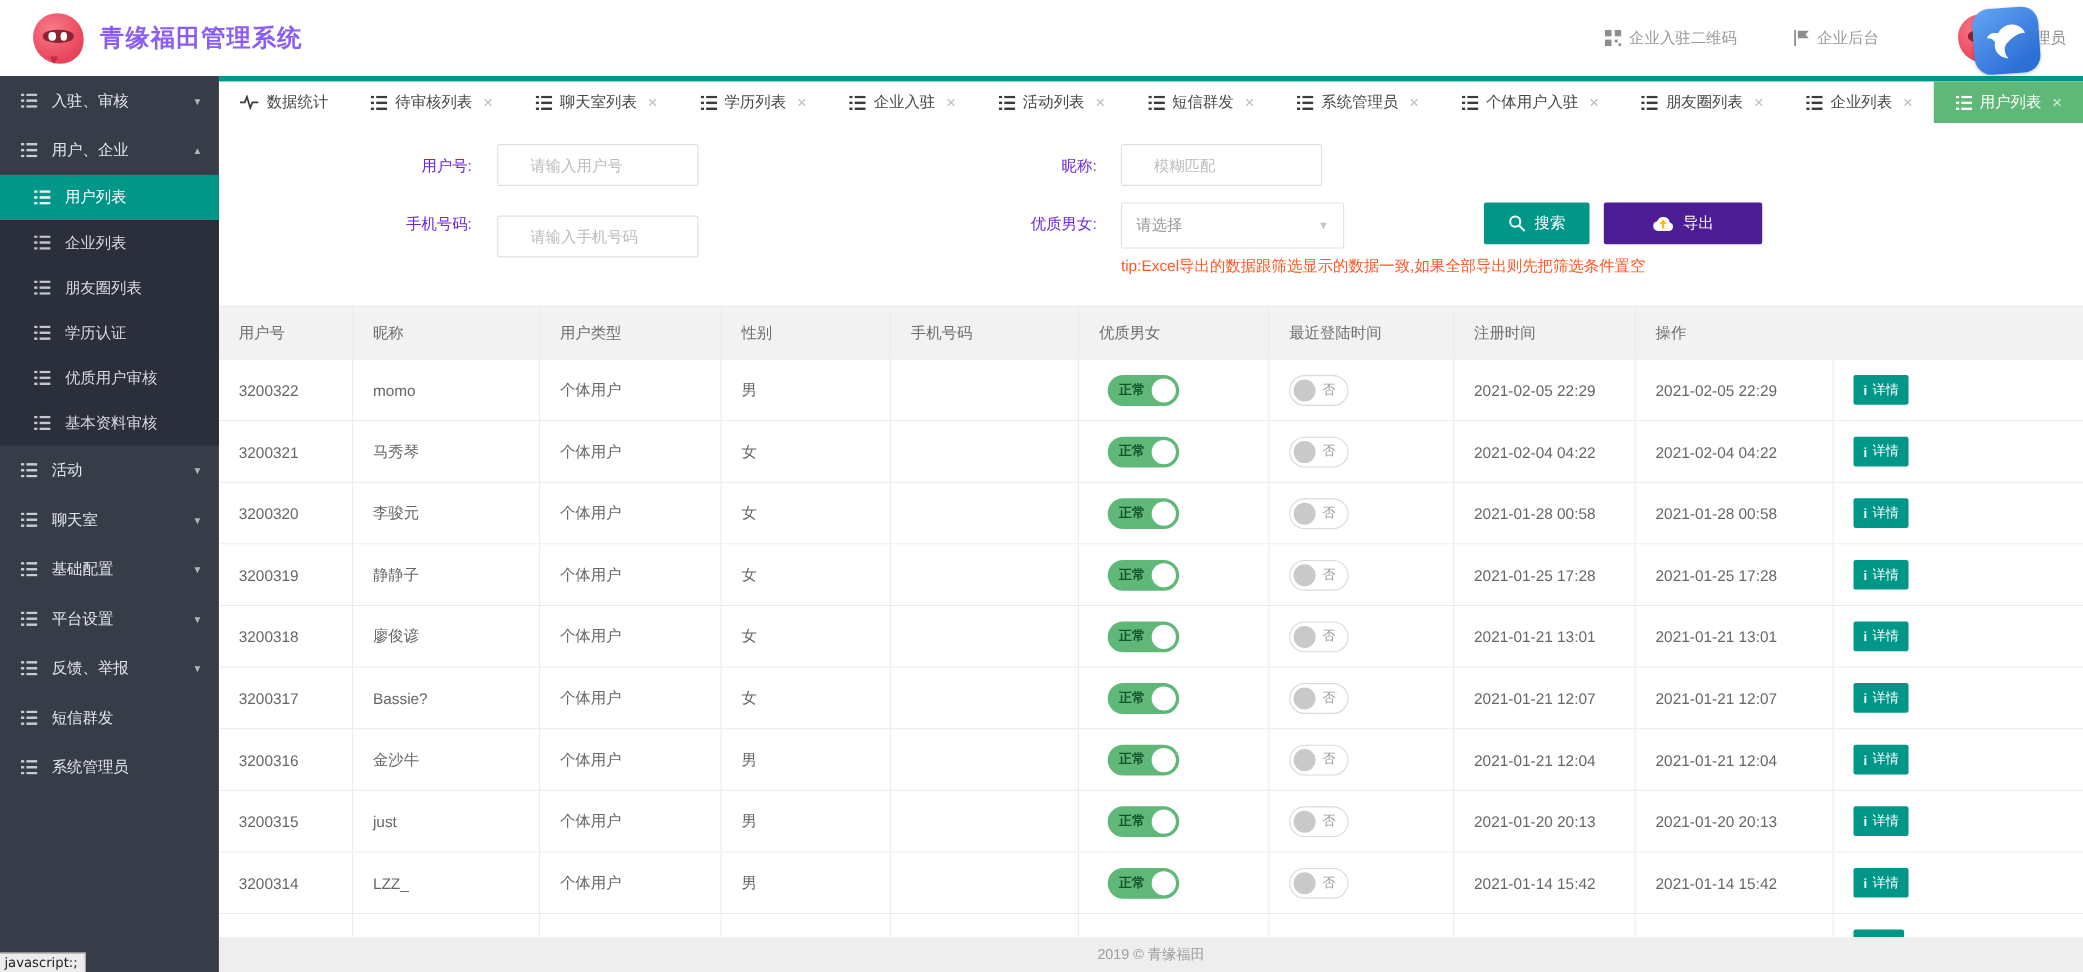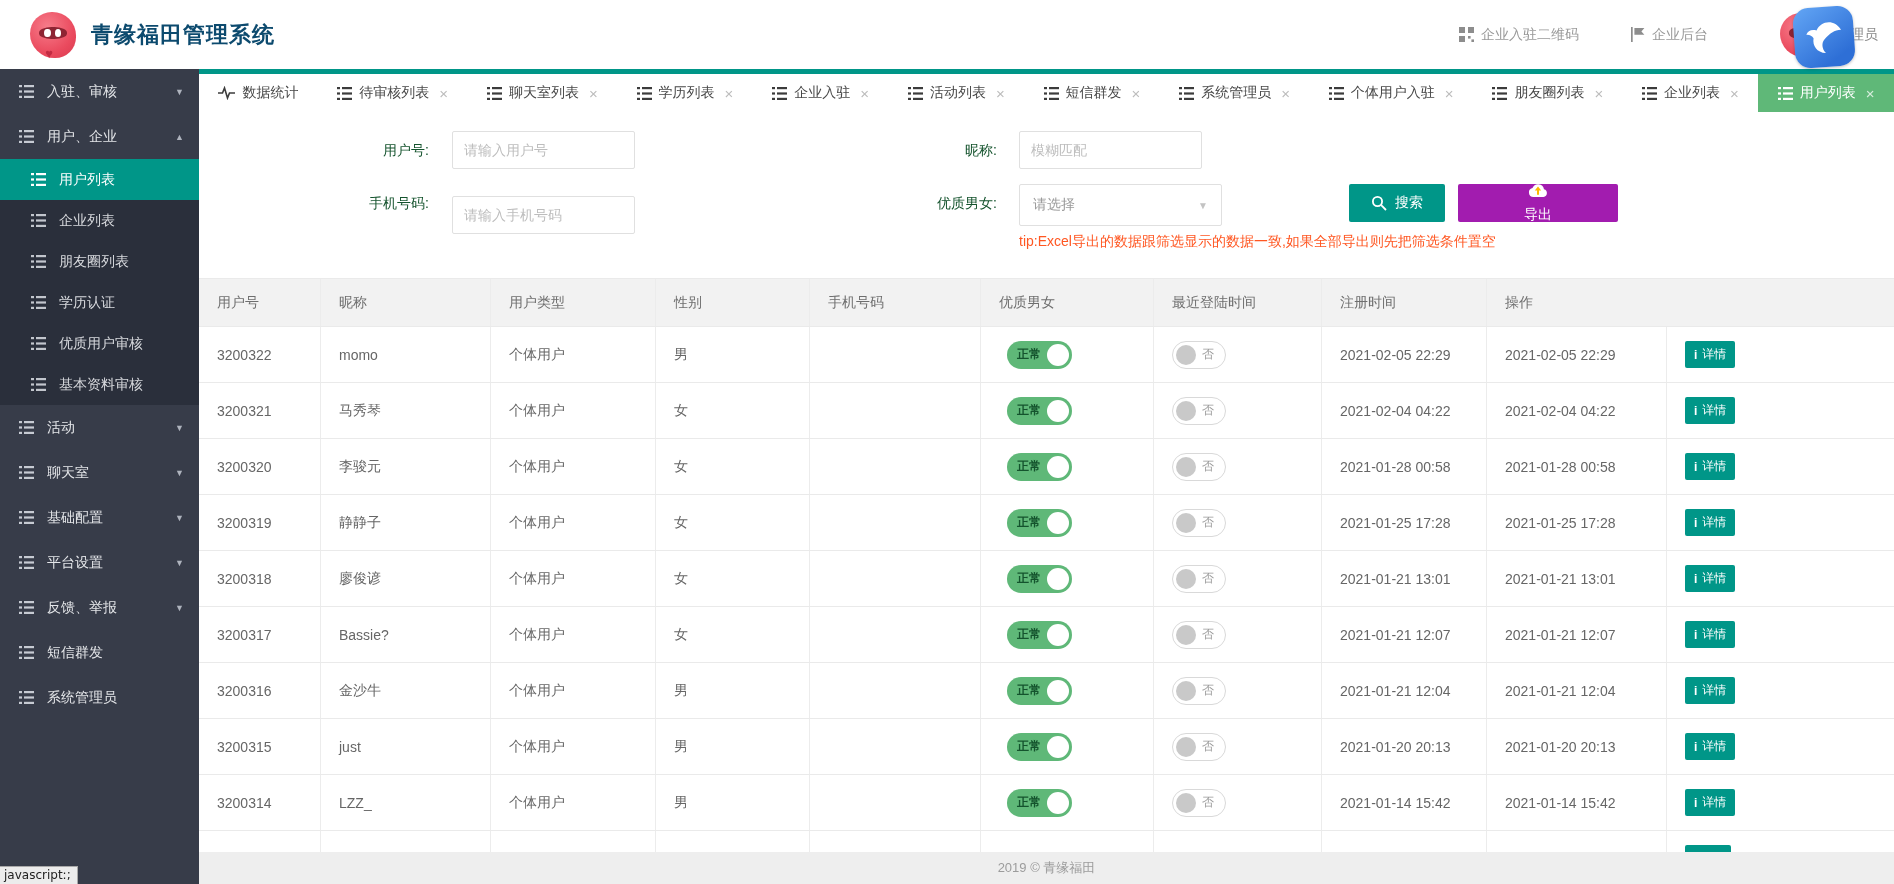--- a/index.html
+++ b/index.html
@@ -9,21 +9,21 @@
   
   .header{position:absolute;top:0;left:0;width:100%;height:69px;background:#fff;z-index:6;
           display:flex;align-items:center;}
   .mascot{position:relative;border-radius:48% 52% 46% 54%;
           background:radial-gradient(circle at 38% 32%,#F77C8A 0%,#EA4A5E 62%,#D93A4F 100%);}
   .logo{width:46px;height:46px;margin-left:30px;flex:none;}
   .mascot .band{position:absolute;left:20%;top:33%;width:60%;height:27%;background:#8E2433;border-radius:45%;}
   .mascot .eye{position:absolute;width:14%;height:18%;background:#fff;border-radius:50%;top:37%;}
   .mascot .eye.l{left:31%;} .mascot .eye.r{left:54%;}
   .mascot .heart{position:absolute;bottom:-6%;left:33%;color:#C22B42;font-size:13px;line-height:1;}
-  .app-title{font-size:22px;font-weight:700;color:#0c4a6e;margin:0 0 0 15px;letter-spacing:1px;}
+  .app-title{font-size:22px;font-weight:700;color:#8b5cf6;margin:0 0 0 15px;letter-spacing:1px;}
   .header-right{position:absolute;right:0;top:0;height:69px;display:flex;align-items:center;}
   .hlink{display:flex;align-items:center;gap:7px;color:#999;font-size:14px;cursor:pointer;text-decoration:none;}
   .hlink svg{color:#8d8d8d;}
   .hlink.qr{margin-right:52px;}
   .hlink.backend{margin-right:72px;}
   .avatar{width:44px;height:44px;margin-right:12px;}
   .user-name{color:#8a8a8a;font-size:14px;margin-right:16px;white-space:nowrap;}
   .bird-badge{position:absolute;right:40px;top:7px;width:60px;height:60px;z-index:30;
               background:linear-gradient(145deg,#63A6F5 0%,#2E6FD6 80%);border-radius:26%;
               transform:rotate(-4deg);display:flex;align-items:center;justify-content:center;
@@ -47,36 +47,36 @@
   .tab{flex:1 1 auto;display:flex;align-items:center;justify-content:center;font-size:14px;color:#474747;
        cursor:pointer;white-space:nowrap;padding:0 8px;}
   .tab .ticon{display:flex;margin-right:7px;color:#3c3c3c;}
   .tab .tclose{margin-left:10px;color:#bcbcbc;font-size:15px;line-height:1;}
   .tab.active{background:#5FB878;color:#fff;}
   .tab.active .ticon{color:#fff;}
   .tab.active .tclose{color:#d9efdf;}
 
   
   .filters{position:absolute;top:43px;left:0;width:100%;height:166px;background:#fff;}
-  .flabel{position:absolute;font-size:14px;color:#14532d;text-align:right;height:38px;line-height:38px;}
+  .flabel{position:absolute;font-size:14px;color:#6d28d9;text-align:right;height:38px;line-height:38px;}
   .lab-left{left:0;width:230px;}
   .lab-right{left:540px;width:258px;}
   .row1{top:19px;} .row2{top:72px;}
   .finput{position:absolute;box-sizing:border-box;width:183px;height:38px;border:1px solid #e0e0e0;
-          border-radius:2px;padding:0 11px;font-size:14px;color:#c2410c;outline:none;background:#fff;}
+          border-radius:2px;padding:0 29px;font-size:14px;color:#c2410c;outline:none;background:#fff;}
   .finput::placeholder{color:#bdbdbd;}
   .in-left{left:253px;} .in-right{left:820px;}
   .fselect{position:absolute;left:820px;top:72px;width:203px;height:42px;box-sizing:border-box;
            border:1px solid #e0e0e0;border-radius:2px;background:#fff;display:flex;align-items:center;
            justify-content:space-between;padding:0 13px;font-size:14px;color:#9a9a9a;cursor:pointer;}
   .sel-arrow{color:#c3c3c3;font-size:10px;}
   .btn{border:none;border-radius:2px;color:#fff;font-size:14px;display:flex;align-items:center;
        justify-content:center;gap:8px;cursor:pointer;position:absolute;top:72px;height:38px;}
   .btn-search{left:1122px;width:96px;background:#009688;margin-left:28px;}
-  .btn-export{left:1259px;width:160px;background:#a21caf;flex-direction:column;}
+  .btn-export{left:1259px;width:144px;background:#4c1d95;}
   .tip{position:absolute;left:820px;top:121px;font-size:14px;color:#FF5722;white-space:nowrap;}
 
   
   .table{position:absolute;top:209px;left:0;width:100%;height:574px;overflow:hidden;border-top:1px solid #eaeaea;}
   .trow{display:grid;grid-template-columns:122px 170px 165px 154px 171px 173px 168px 165px 180px auto;
         border-bottom:1px solid #eaeaea;box-sizing:border-box;background:#fff;}
   .thead{height:48px;background:#F2F2F2;}
   .tbody-row{height:56px;}
   .cell{display:flex;align-items:center;padding-left:18px;font-size:14px;color:#666;
         border-right:1px solid #ececec;overflow:hidden;white-space:nowrap;}

